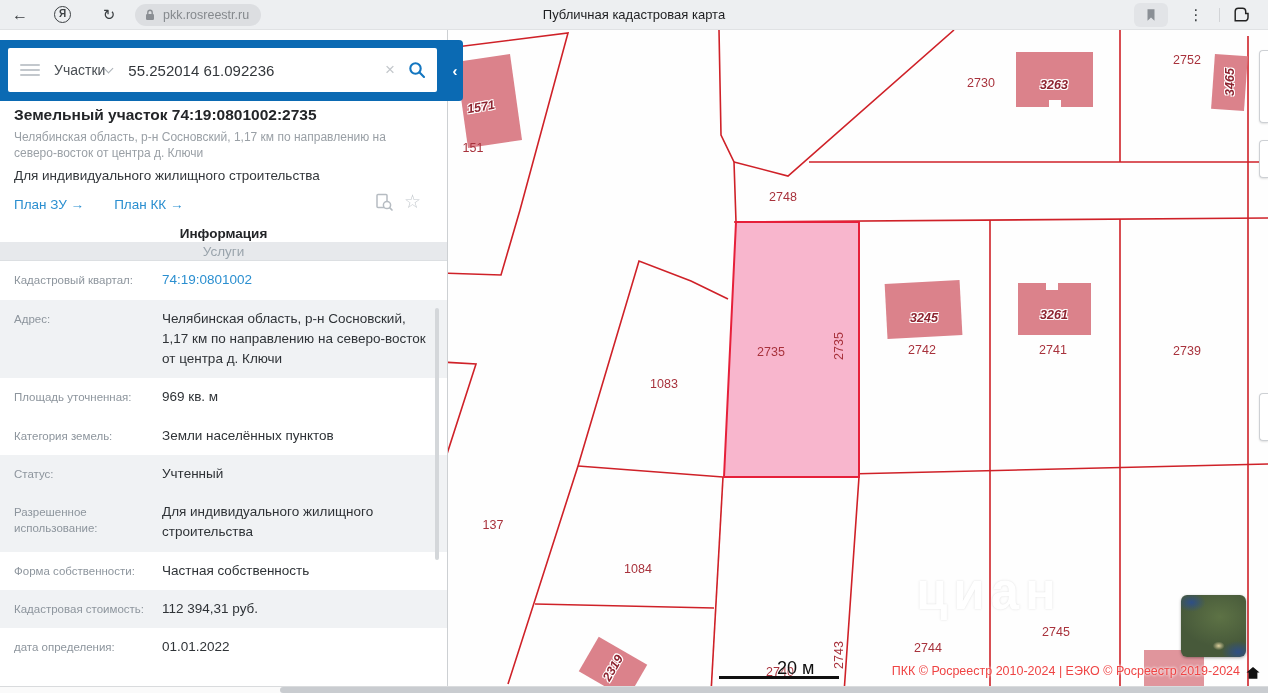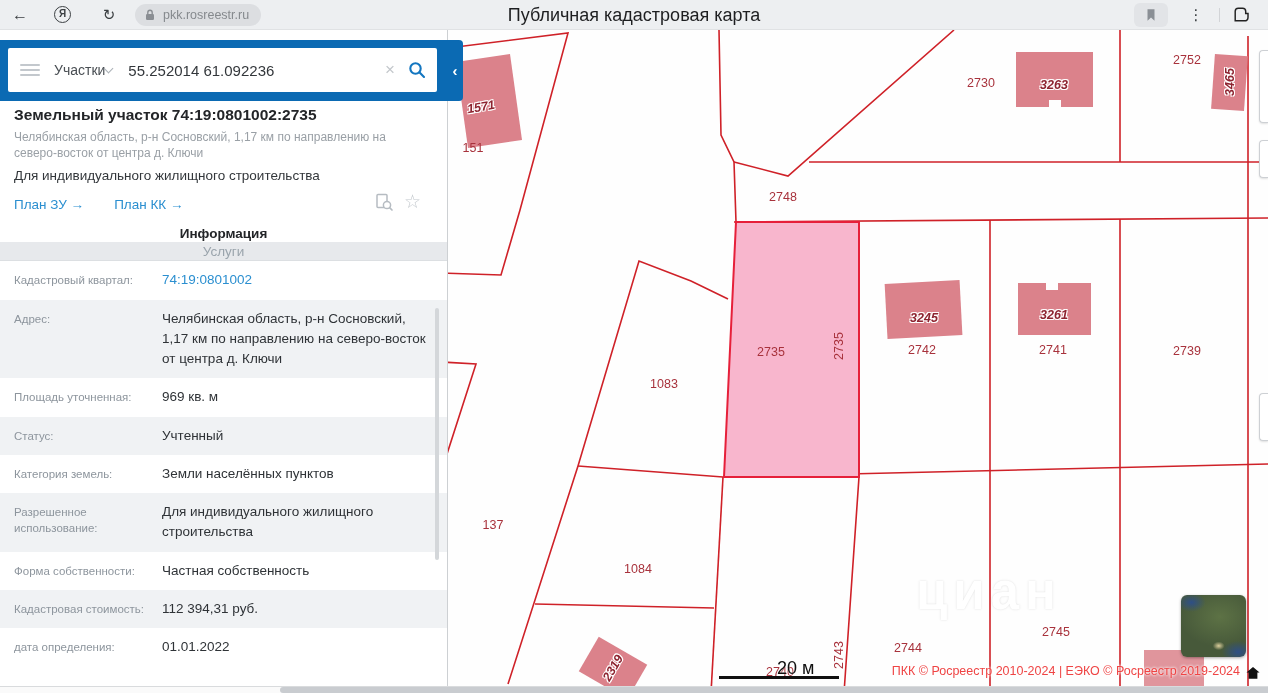--- a/index.html
+++ b/index.html
@@ -7,21 +7,21 @@
   .stage { position:relative; width:1268px; height:693px; overflow:hidden; }
 
   
   .browser-bar { position:absolute; left:0; top:0; width:1268px; height:30px; background:#edeff1; border-bottom:1px solid #e0e2e4; display:flex; align-items:center; z-index:40; }
   .bicon { color:#3c4043; font-size:15px; line-height:30px; text-align:center; cursor:default; }
   .back { position:absolute; left:10px; width:20px; font-size:16px; }
   .ya-circle { position:absolute; left:54px; top:6px; width:17px; height:17px; border:1.7px solid #3c4043; border-radius:50%; font-size:10px; font-weight:bold; line-height:14px; text-align:center; color:#3c4043; }
   .reload { position:absolute; left:99px; width:20px; font-size:15px; }
   .url-pill { position:absolute; left:135px; top:4px; height:22px; background:#dcdee1; border-radius:12px; display:flex; align-items:center; padding:0 12px 0 8px; gap:6px; }
   .url-text { font-size:12.5px; color:#85898d; }
-  .page-title { position:absolute; left:50%; transform:translateX(-50%); top:0; line-height:30px; font-size:18px; color:#1d1e20; white-space:nowrap; }
+  .page-title { position:absolute; left:50%; transform:translateX(-50%); top:0; line-height:30px; font-size:13px; color:#1d1e20; white-space:nowrap; }
   .bm-pill { position:absolute; right:100px; top:3px; width:34px; height:24px; background:#e2e4e7; border-radius:6px; display:flex; align-items:center; justify-content:center; }
   .dots { position:absolute; right:64px; top:0; width:16px; font-size:15px; color:#3c4043; }
   .bar-sep { position:absolute; right:48px; top:8px; width:1px; height:14px; background:#d2d4d7; }
   .glove { position:absolute; right:16px; top:4px; }
 
   
   .panel { position:absolute; left:0; top:30px; width:447px; height:663px; background:#fff; overflow:hidden; z-index:20; }
   .searchwrap { margin-top:10px; width:447px; height:61px; background:#0b6ab3; padding:8px 10px 9px 8px; }
   .search-field { width:100%; height:100%; background:#fff; border-radius:2px; display:flex; align-items:center; padding:0 10px 0 12px; }
   .burger { width:20px; display:flex; flex-direction:column; gap:3px; margin-right:14px; cursor:pointer; }
@@ -162,27 +162,27 @@
         <div class="row-value link">74:19:0801002</div>
       </div>
       <div class="row alt">
         <div class="row-label">Адрес:</div>
         <div class="row-value">Челябинская область, р-н Сосновский, 1,17 км по направлению на северо-восток от центра д. Ключи</div>
       </div>
       <div class="row">
         <div class="row-label">Площадь уточненная:</div>
         <div class="row-value">969 кв. м</div>
       </div>
+      <div class="row">
+        <div class="row-label">Категория земель:</div>
+        <div class="row-value">Земли населённых пунктов</div>
+      </div>
       <div class="row alt">
         <div class="row-label">Статус:</div>
         <div class="row-value">Учтенный</div>
-      </div>
-      <div class="row">
-        <div class="row-label">Категория земель:</div>
-        <div class="row-value">Земли населённых пунктов</div>
       </div>
       <div class="row alt">
         <div class="row-label">Разрешенное использование:</div>
         <div class="row-value">Для индивидуального жилищного строительства</div>
       </div>
       <div class="row">
         <div class="row-label">Форма собственности:</div>
         <div class="row-value">Частная собственность</div>
       </div>
       <div class="row alt">
@@ -244,21 +244,21 @@
     <span class="lbl bldl" style="left:476px;top:288px">3245</span>
     <span class="lbl" style="left:474px;top:320px">2742</span>
     <span class="lbl bldl" style="left:606px;top:285px">3261</span>
     <span class="lbl" style="left:605px;top:320px">2741</span>
     <span class="lbl" style="left:739px;top:321px">2739</span>
     <span class="lbl" style="left:216px;top:354px">1083</span>
     <span class="lbl" style="left:45px;top:495px">137</span>
     <span class="lbl" style="left:190px;top:539px">1084</span>
     <span class="lbl" style="left:332px;top:642px">2740</span>
     <span class="lbl" style="left:391px;top:625px;transform:translate(-50%,-50%) rotate(-90deg)">2743</span>
-    <span class="lbl" style="left:460px;top:618px">2744</span>
+    <span class="lbl" style="left:480px;top:618px">2744</span>
     <span class="lbl" style="left:608px;top:602px">2745</span>
     <span class="lbl bldl" style="left:165px;top:638px;transform:translate(-50%,-50%) rotate(-60deg)">2319</span>
 
     <div class="collapse-tab">‹</div>
 
     <div class="scalebar">
       <span class="scale-text">20 м</span>
     </div>
 
     <div class="attribution">ПКК © Росреестр 2010-2024 | ЕЭКО © Росреестр 2019-2024</div>

